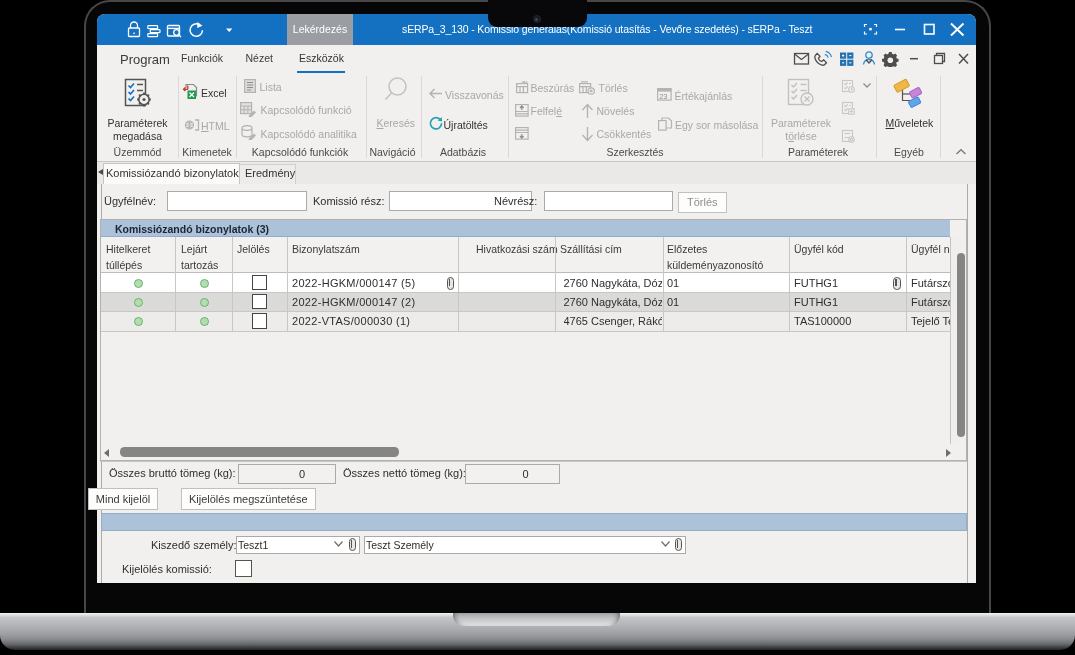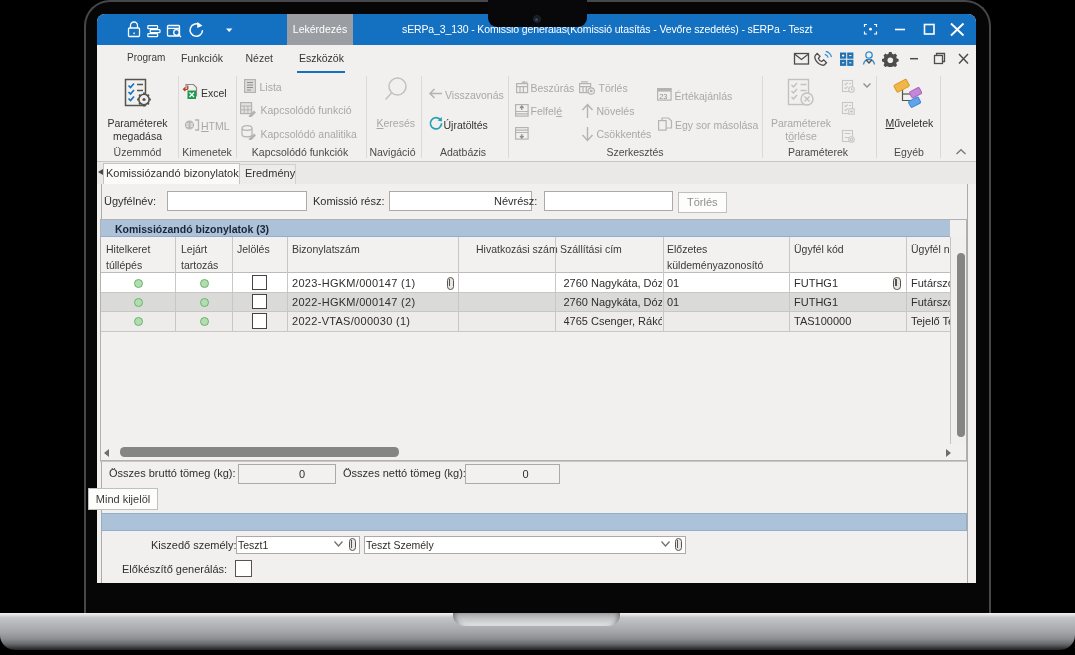--- a/index.html
+++ b/index.html
@@ -79,21 +79,21 @@
 
       <path d="M35 10.5 h10" stroke-width="1.6"></path>
 
       <rect x="64.5" y="5.5" width="9.5" height="9.5" stroke-width="1.6"></rect>
 
       <path d="M91 4.5 L103.5 16.5 M103.5 4.5 L91 16.5" stroke-width="1.9"></path>
     </svg>
   </div>
 
   <div class="abs" style="left:97px; top:44.5px; width:879px; height:28px; background:#f1f0ee;"></div>
-  <div class="abs" style="left:120px; top:52px; font-size:10px; color:#3c3b39;padding-left:7px;">Program</div>
+  <div class="abs" style="left:113px; top:52px; font-size:13px; color:#3c3b39;padding-left:7px;">Program</div>
   <div class="abs" style="left:181px; top:52px; font-size:10.5px; color:#3c3b39;">Funkciók</div>
   <div class="abs" style="left:245.5px; top:52px; font-size:10.5px; color:#3c3b39;">Nézet</div>
   <div class="abs" style="left:299px; top:52px; font-size:10.5px; color:#33322f;">Eszközök</div>
   <div class="abs" style="left:297px; top:70.5px; width:48px; height:2px; background:#1471c1;"></div>
   <div class="abs" id="menuicons" style="left:793px; top:50px;">
     <svg width="178" height="17" viewBox="0 0 178 17" fill="none">
 
       <g stroke="#4e4d4b" stroke-width="1.3">
         <rect x="1.5" y="3.5" width="14" height="10.5"></rect>
         <path d="M1.5 4 L8.5 9.5 L15.5 4"></path>
@@ -408,21 +408,21 @@
     <div class="colline" style="left:286.7px;"></div>
     <div class="colline" style="left:458px;"></div>
     <div class="colline" style="left:555.3px;"></div>
     <div class="colline" style="left:662.7px;"></div>
     <div class="colline" style="left:789px;"></div>
     <div class="colline" style="left:905.7px;"></div>
 
     <div class="circle" style="left:134.3px; top:278.6px;"></div>
     <div class="circle" style="left:199.8px; top:278.6px;"></div>
     <div class="cbox" style="left:251.5px; top:274.5px;"></div>
-    <div class="celltxt" style="left:292px; top:276.5px; letter-spacing:0.3px;">2023-HGKM/000147 (1)</div>
+    <div class="celltxt" style="left:292px; top:276.5px; letter-spacing:0.3px;">2022-HGKM/000147 (5)</div>
     <div class="pclip" style="left:446.5px; top:276.5px;"></div>
     <div class="celltxt" style="left:563.5px; top:276.5px; width:98px; overflow:hidden;">2760 Nagykáta, Dózsa</div>
     <div class="celltxt" style="left:667px; top:276.5px;">01</div>
     <div class="celltxt" style="left:794px; top:276.5px;">FUTHG1</div>
     <div class="pclip" style="left:893px; top:276.5px;"></div>
     <div class="celltxt" style="left:911px; top:276.5px; width:39px; overflow:hidden;">Futárszolgálat</div>
 
     <div class="circle" style="left:134.3px; top:298px;"></div>
     <div class="circle" style="left:199.8px; top:298px;"></div>
     <div class="cbox" style="left:251.5px; top:293.9px;"></div>
@@ -454,20 +454,21 @@
   </div>
 
   <div class="lbl" style="left:109px; top:467px;">Összes bruttó tömeg (kg):</div>
   <div class="inp" style="left:238px; top:464px; width:98px; height:19.5px; background:#f2f1ef;
       font-size:11px; color:#2f2e2c; text-align:right; padding-right:30px; line-height:18px;">0</div>
   <div class="lbl" style="left:343px; top:467px;">Összes nettó tömeg (kg):</div>
   <div class="inp" style="left:464.5px; top:464px; width:95px; height:19.5px; background:#f2f1ef;
       font-size:11px; color:#2f2e2c; text-align:right; padding-right:30px; line-height:18px;">0</div>
 
   <div class="btn" style="left:88px; top:488px; width:70px; height:21.5px; line-height:20px;">Mind kijelöl</div>
+  <div class="btn" style="left:180.5px; top:488px; width:135.5px; height:21.5px; line-height:20px;">Kijelölés megszüntetése</div>
 
   <div class="abs" style="left:100.5px; top:513px; width:866px; height:17.5px; background:#abc2d9;
       border:1px solid #94aec9;"></div>
 
   <div class="lbl" style="left:151px; top:539px;">Kiszedő személy:</div>
   <div class="inp" style="left:236px; top:535.5px; width:123.5px; height:18.5px;"></div>
   <div class="abs" style="left:238px; top:539px; font-size:10.5px; color:#2f2e2c;">Teszt1</div>
   <div class="inp" style="left:363.5px; top:535.5px; width:322px; height:18.5px;"></div>
   <div class="abs" style="left:366px; top:539px; font-size:10.5px; color:#2f2e2c;">Teszt Személy</div>
   <div id="combodeco" class="abs" style="left:0;top:0;width:1075px;height:0;">
@@ -475,21 +476,21 @@
     <svg class="abs" style="left:333px; top:540px;" width="11" height="8" viewBox="0 0 11 8" fill="none" stroke="#6e6d6b" stroke-width="1.2">
       <path d="M1.5 1.5 L5.5 6 L9.5 1.5"></path>
     </svg>
     <div class="pclip" style="left:348.5px; top:538px;"></div>
     <svg class="abs" style="left:659.5px; top:540px;" width="11" height="8" viewBox="0 0 11 8" fill="none" stroke="#6e6d6b" stroke-width="1.2">
       <path d="M1.5 1.5 L5.5 6 L9.5 1.5"></path>
     </svg>
     <div class="pclip" style="left:674.5px; top:538px;"></div>
   </div>
 
-  <div class="lbl" style="left:122px; top:562.5px;">Előkészítő generálás:</div>
+  <div class="lbl" style="left:122px; top:562.5px;">Kijelölés komissió:</div>
   <div class="cbox" style="left:234.5px; top:559.5px; width:17px; height:17px; border-color:#55544f;"></div>
 
   <div class="abs" style="left:488px; top:0; width:99px; height:27px; background:#08080a;
       border-radius:0 0 9px 9px;"></div>
   <div class="abs" style="left:532.5px; top:15px; width:8px; height:8px; border-radius:50%;
       background:#151a21; border:1px solid #23262b;"></div>
   <div class="abs" style="left:535px; top:17.5px; width:3px; height:3px; border-radius:50%; background:#2e4e6a;"></div>
 
   <div class="abs" style="left:0; top:613px; width:1075px; height:37px;
       background:linear-gradient(180deg,#f2f3f4 0%,#e0e1e2 5%,#c4c6c8 12%,#b4b6b9 30%,#a2a4a7 52%,#8b8e91 70%,#67696c 84%,#3f4042 93%,#222324 100%);

